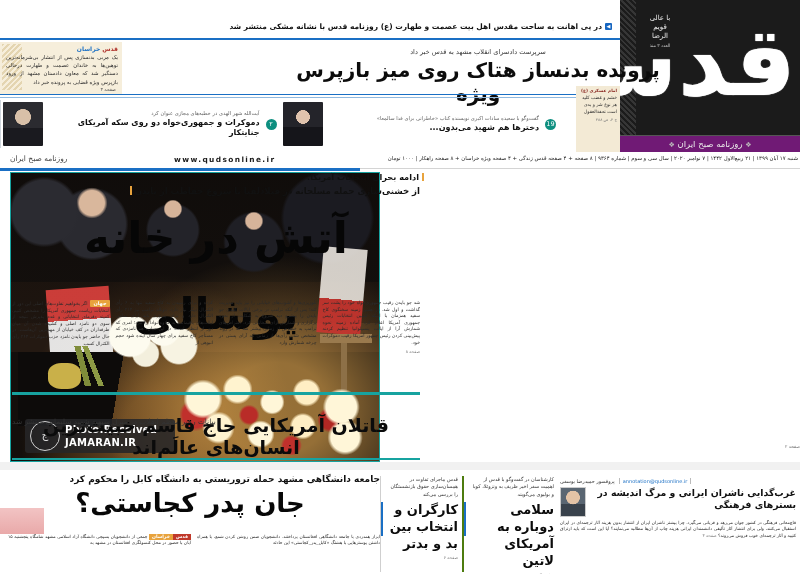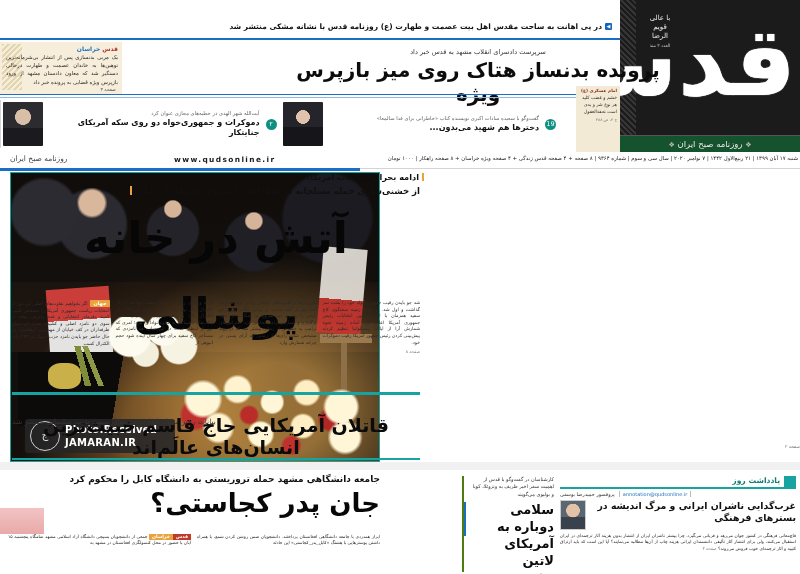--- a/index.html
+++ b/index.html
@@ -39,21 +39,21 @@
     letter-spacing:-6px;text-shadow:0 0 1px #fff;
     direction:rtl;
   }
   .mast-seal{
     position:absolute;right:112px;top:14px;width:56px;height:42px;
     color:#fff;font-size:7px;line-height:9px;text-align:center;direction:rtl;
     opacity:.92;
   }
   .mast-seal .tiny{font-size:4.5px;opacity:.8;}
   .mast-strip{
-    position:absolute;left:0;bottom:0;width:180px;height:16px;background:#14532d;
+    position:absolute;left:0;bottom:0;width:180px;height:16px;background:#701a75;
     border-top:1px solid #555;
     color:#e9e9e9;font-size:8.5px;letter-spacing:3px;text-align:center;line-height:16px;
     direction:rtl;
   }
   .mast-dots{color:#bbb;font-size:7px;}
   .mast-ornament{
     position:absolute;right:164px;top:0;width:16px;height:136px;
     background:repeating-linear-gradient(45deg,#3a3a3a 0 2px,#1b1b1b 2px 4px);
     opacity:.85;
   }
@@ -279,21 +279,21 @@
     position:absolute;left:0;top:462px;width:800px;height:8px;background:#f1f1f1;
   }
 
   
   .bl-kicker{
     position:absolute;left:0;top:474px;width:380px;
     font-size:9px;font-weight:bold;color:#111;text-align:right;direction:rtl;
   }
   .bl-head{
     position:absolute;left:0;top:488px;width:380px;
-    font-size:26px;font-weight:bold;color:#070707;text-align:right;direction:rtl;
+    font-size:26px;font-weight:bold;color:#070707;text-align:center;direction:rtl;
     letter-spacing:-.6px;
   }
   .bl-cols{
     position:absolute;left:8px;top:534px;width:372px;height:38px;
     display:flex;flex-direction:row-reverse;gap:6px;direction:rtl;
   }
   .bl-col{flex:1;font-size:4.4px;line-height:6.4px;color:#2b2b2b;text-align:justify;}
   .bl-tag{display:inline-block;background:#c0392b;color:#fff;font-size:4.6px;font-weight:bold;padding:0 3px;}
   .bl-tag2{display:inline-block;background:#e8a33d;color:#fff;font-size:4.6px;font-weight:bold;padding:0 3px;}
 
@@ -457,36 +457,38 @@
 
   <div class="pink-tab"></div>
   <div class="bl-kicker">جامعه دانشگاهی مشهد حمله تروریستی به دانشگاه کابل را محکوم کرد</div>
   <div class="bl-head">جان پدر کجاستی؟</div>
   <div class="bl-cols">
     <div class="bl-col"><span class="bl-tag">قدس</span><span class="bl-tag2">خراسان</span> <span>جمعی از دانشجویان بسیجی دانشگاه آزاد اسلامی مشهد شامگاه پنجشنبه ۱۵ آبان با حضور در محل کنسولگری افغانستان در مشهد به</span></div>
     <div class="bl-col"><span>ابراز همدردی با جامعه دانشگاهی افغانستان پرداختند. دانشجویان ضمن روشن کردن شمع، با همراه داشتن پوسترهایی با هشتگ «کابل_پدر_کجاستی» این حادثه</span></div>
   </div>
 
   <div class="note-box">
-    <div class="note-head">
-      <div class="note-leaf"></div>
-      <div class="note-title">یادداشت روز</div>
-    </div>
     <div class="note-meta">
       <div class="note-author">پروفسور حمیدرضا یوسفی</div>
       <div class="note-mail">annotation@qudsonline.ir</div>
     </div>
     <div class="note-row">
       <div class="note-av"></div>
       <div class="note-h">غرب‌گدایی ناشران ایرانی و مرگ اندیشه در بسترهای فرهنگی</div>
     </div>
     <div class="note-body"><span>قاچ‌معانی فرهنگی در کشور جوان می‌رهد و قربانی می‌گیرد. چرا بیشتر ناشران ایران از انتشار بدون هزینه آثار ترجمه‌ای در ایران استقبال می‌کنند، ولی برای انتشار آثار تألیفی دانشمندان ایرانی هزینه چاپ از آن‌ها مطالبه می‌نمایند؟ آیا این است که باید ازتراق کتیبه و آثار ترجمه‌ای خوب فروش می‌روند؟</span> <span class="note-more">صفحه ۳</span></div>
   </div>
 
   <div class="col-b">
     <div class="c-bar"></div>
     <div class="c-kicker">کارشناسان در گفت‌وگو با قدس از اهمیت سفر اخیر ظریف به ونزوئلا، کوبا و بولیوی می‌گویند</div>
     <div class="c-head">سلامی دوباره به آمریکای لاتین</div>
     <div class="c-more">صفحه ۷</div>
   </div>
 
+  <div class="col-c">
+    <div class="c-bar"></div>
+    <div class="c-kicker">قدس ماجرای تفاوت در همسان‌سازی حقوق بازنشستگان را بررسی می‌کند</div>
+    <div class="c-head">کارگران و انتخاب بین بد و بدتر</div>
+    <div class="c-more">صفحه ۶</div>
+  </div>
 
 </div>
 
 </body></html>

